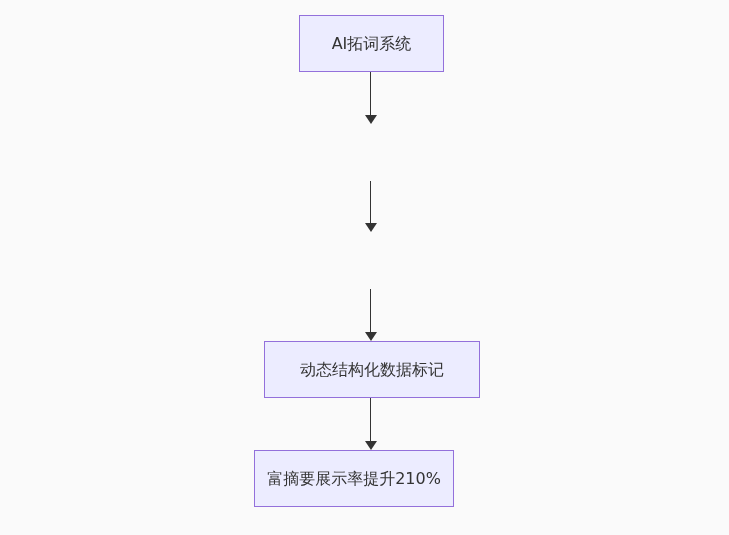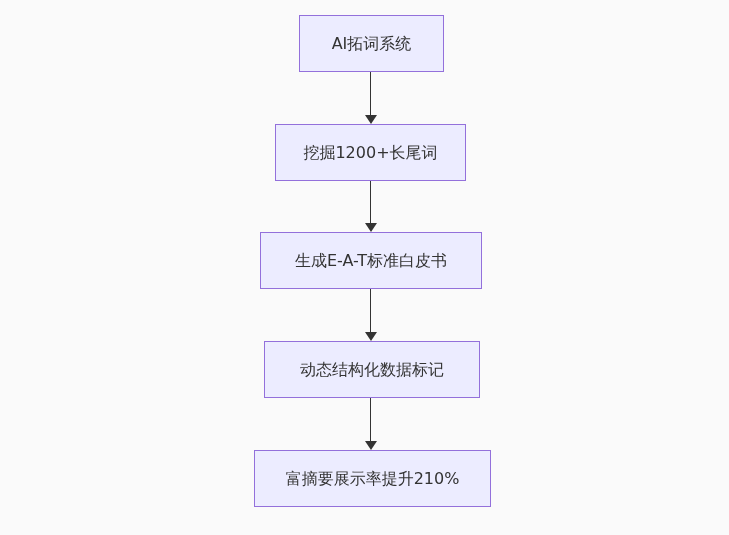--- a/index.html
+++ b/index.html
@@ -29,21 +29,21 @@
     display: flex;
     align-items: center;
     justify-content: center;
     text-align: center;
     white-space: nowrap;
   }
   #n1 { left: 299px; top: 15px;  width: 145px; height: 57px; }
   #n2 { left: 275px; top: 124px; width: 191px; height: 57px; }
   #n3 { left: 260px; top: 232px; width: 222px; height: 57px; }
   #n4 { left: 264px; top: 341px; width: 216px; height: 57px; text-align: right; }
-  #n5 { left: 254px; top: 450px; width: 237px; height: 57px; }
+  #n5 { left: 254px; top: 450px; width: 200px; height: 57px; }
   .arrow {
     position: absolute;
     left: 364px;
     width: 13px;
     display: flex;
     flex-direction: column;
     align-items: center;
   }
   .arrow .line {
     width: 1.5px;
@@ -69,32 +69,26 @@
 
   <div class="node" id="n1">
     <span>AI拓词系统</span>
   </div>
 
   <div class="arrow" id="a1">
     <div class="line"></div>
     <div class="head"></div>
   </div>
 
-  <div class="node" id="n2">
-    <span>挖掘1200+长尾词</span>
-  </div>
 
   <div class="arrow" id="a2">
     <div class="line"></div>
     <div class="head"></div>
   </div>
 
-  <div class="node" id="n3">
-    <span>生成E-A-T标准白皮书</span>
-  </div>
 
   <div class="arrow" id="a3">
     <div class="line"></div>
     <div class="head"></div>
   </div>
 
   <div class="node" id="n4">
     <span>动态结构化数据标记</span>
   </div>
 

